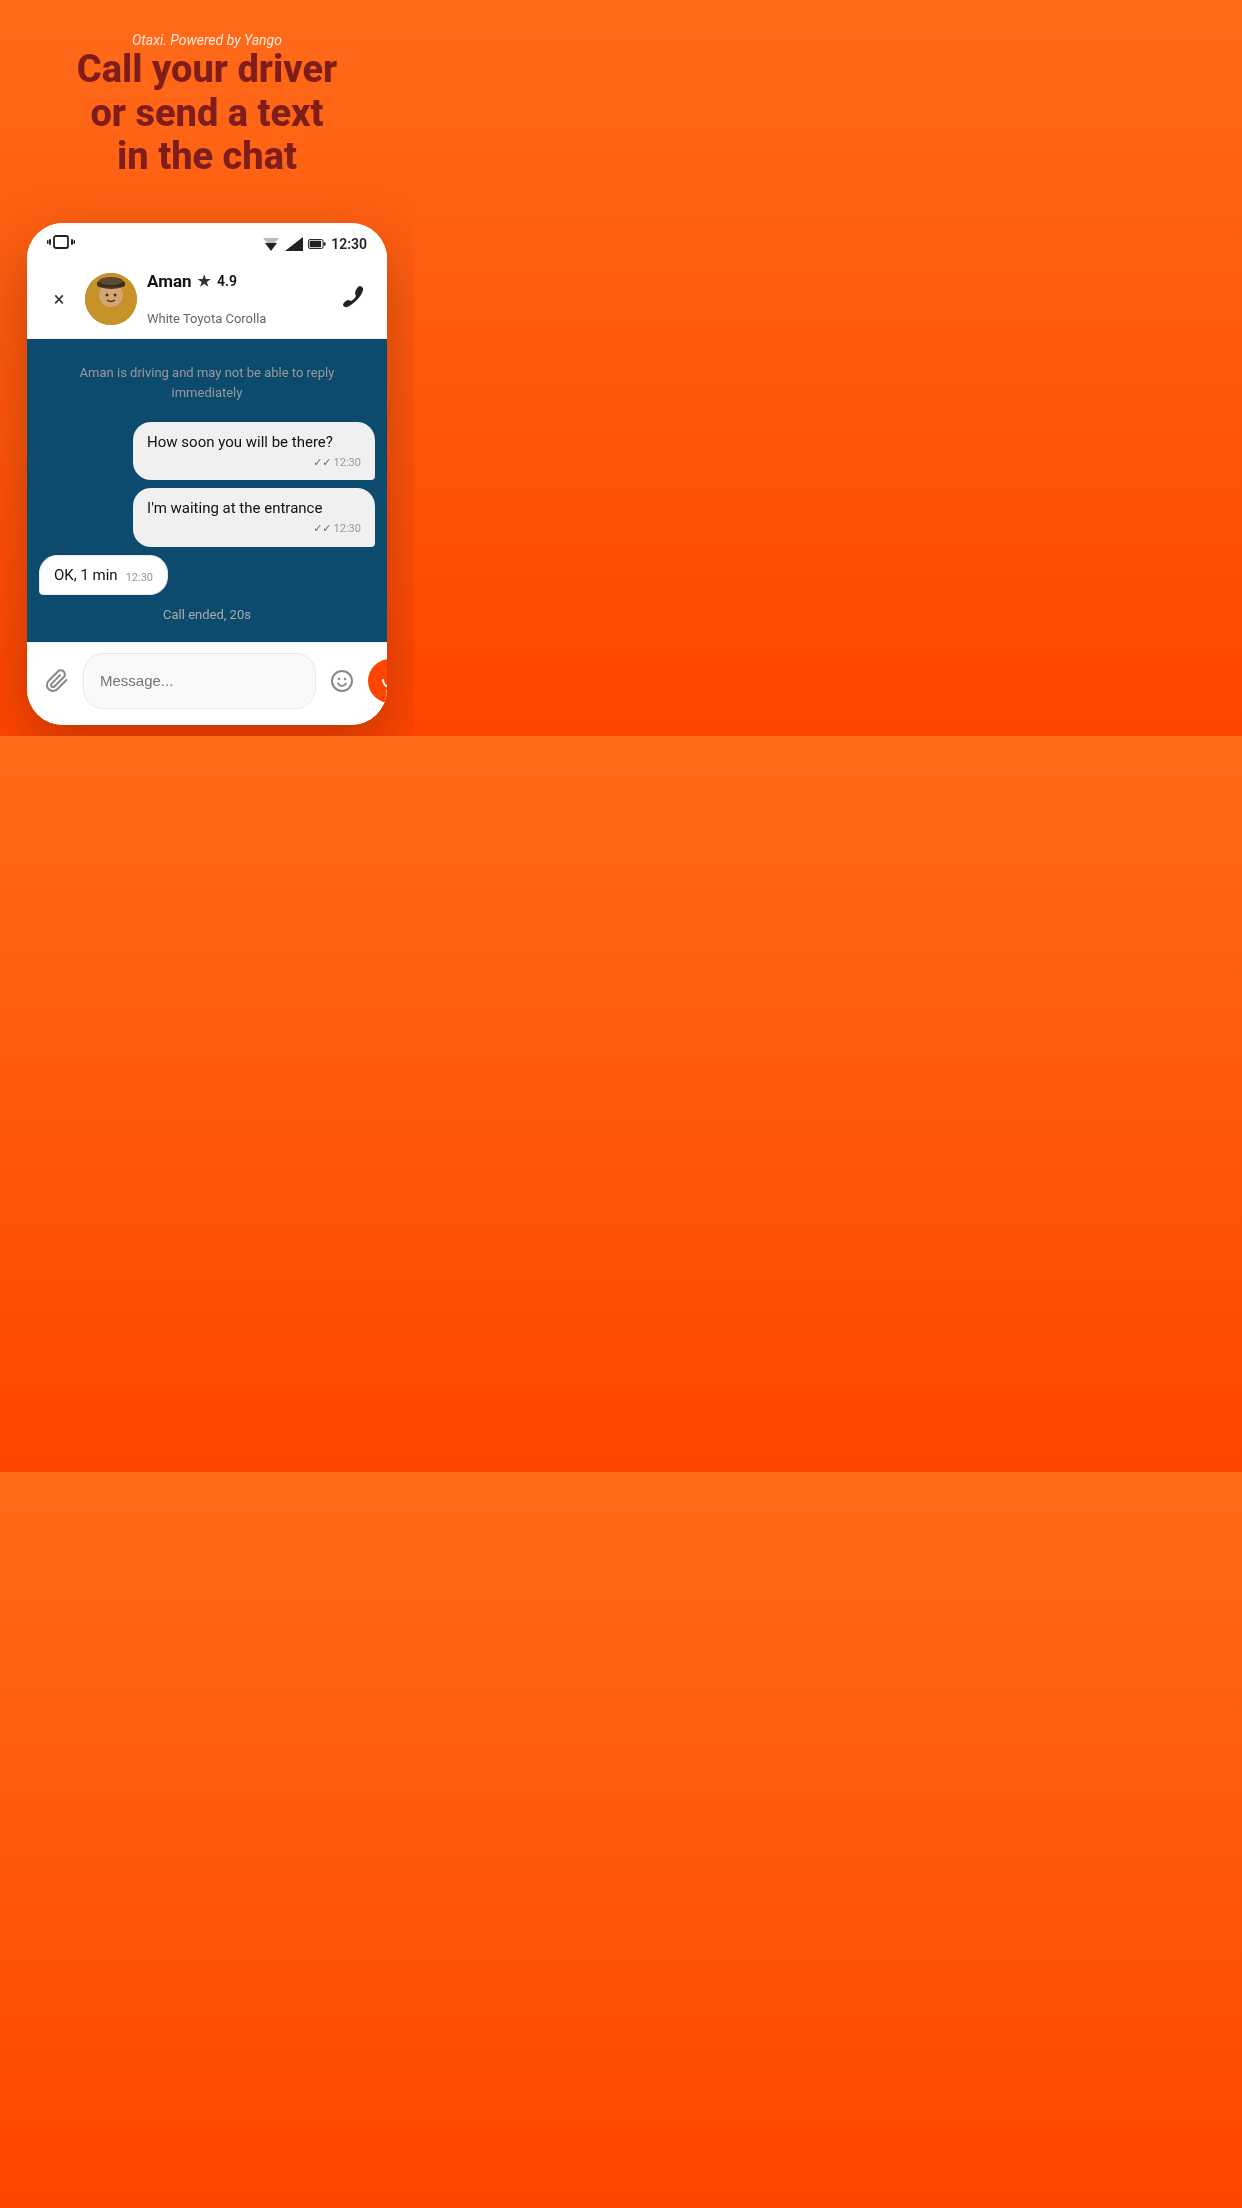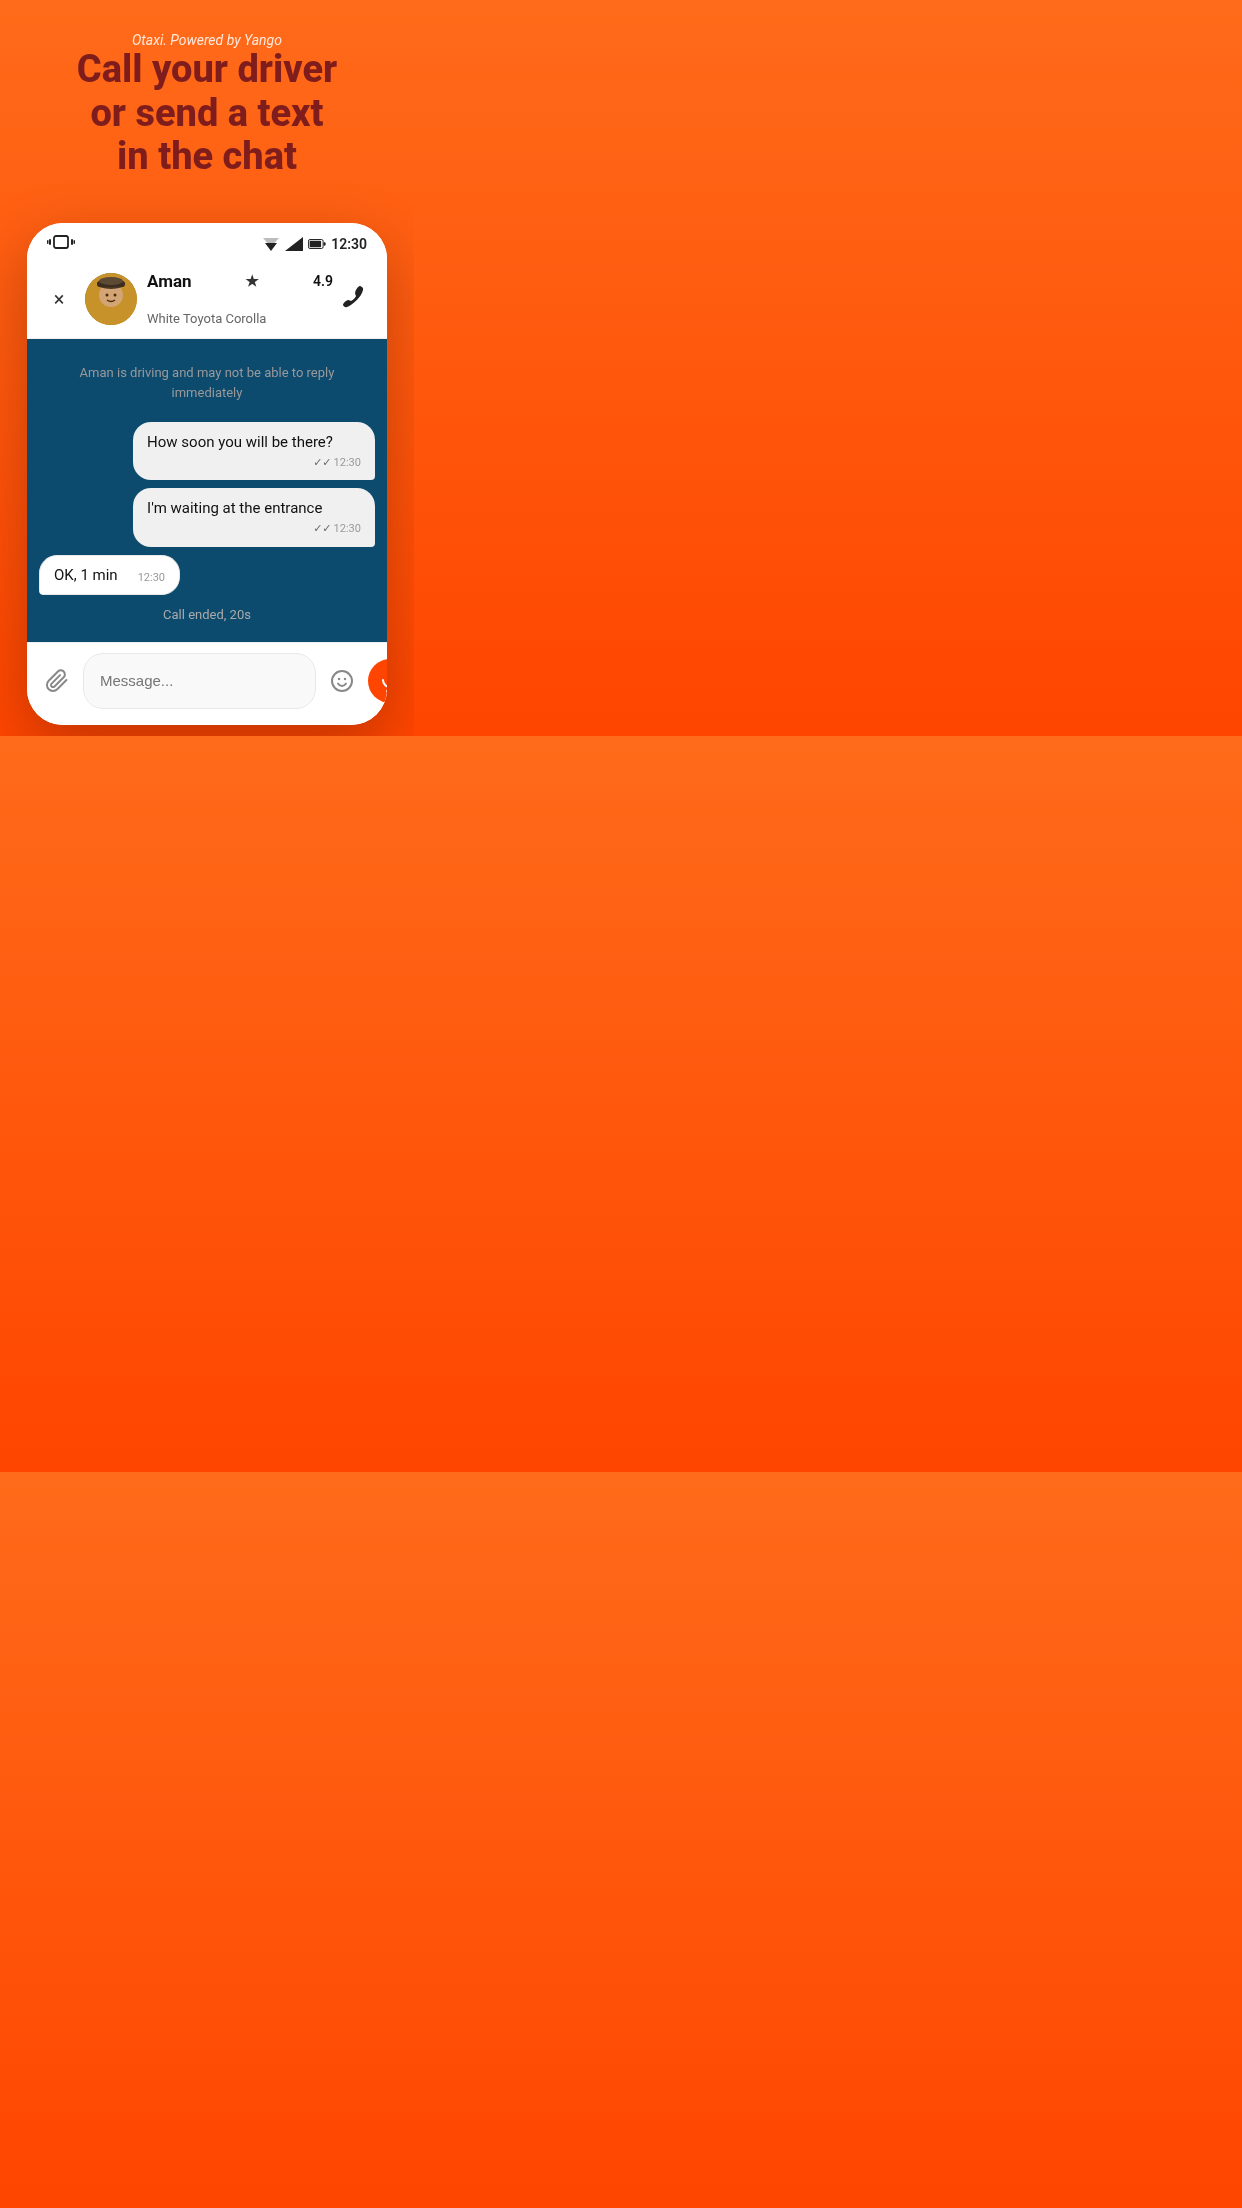--- a/index.html
+++ b/index.html
@@ -116,21 +116,20 @@
     .driver-info {
       flex: 1;
     }
     .driver-name {
       font-size: 17px;
       font-weight: 700;
       color: #111;
       display: flex;
       align-items: center;
       gap: 6px;
-      justify-content: space-between;
     }
     .star-rating {
       font-size: 14px;
       color: #111;
       font-weight: 600;
     }
     .star {
       color: #333;
       font-size: 15px;
     }
@@ -213,21 +212,21 @@
       padding: 10px 14px;
       max-width: 72%;
       align-self: flex-start;
       font-size: 15px;
       color: #111;
     }
     .driver-msg-inner {
       display: flex;
       justify-content: space-between;
       align-items: flex-end;
-      gap: 12px;
+      gap: 0;
     }
 
     
     .call-ended {
       text-align: center;
       font-size: 13px;
       color: #aaa;
       padding: 4px 0;
     }
 

